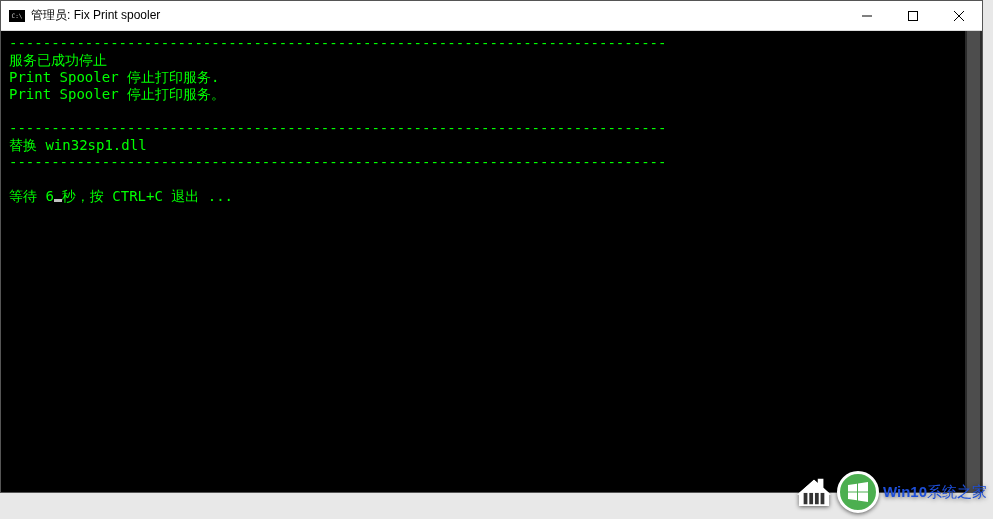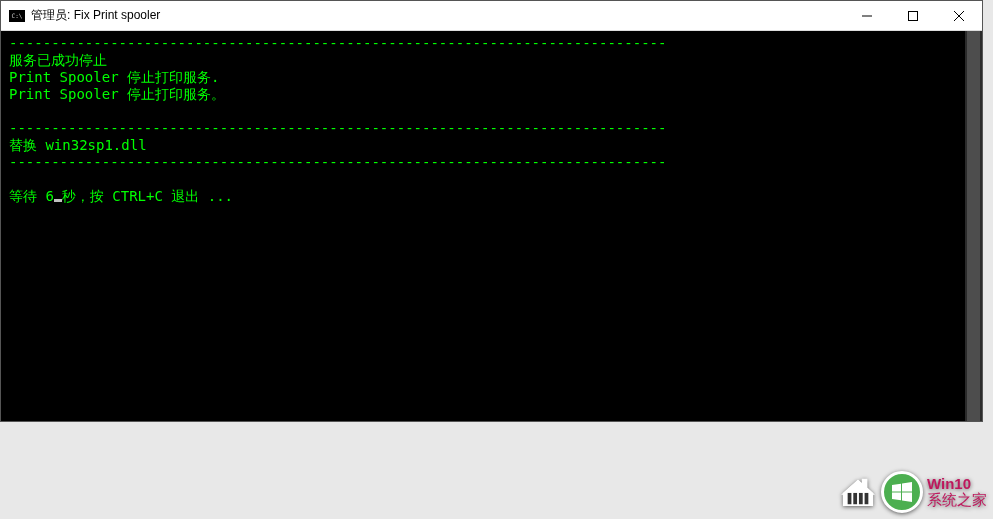--- a/index.html
+++ b/index.html
@@ -9,21 +9,21 @@
       background: #e8e8e8;
       font-family: "Segoe UI", "Microsoft YaHei", sans-serif;
       position: relative;
       overflow: hidden;
     }
     .window {
       position: absolute;
       left: 0;
       top: 0;
       width: 983px;
-      height: 422px;
+      height: 493px;
       background: #000;
       border: 1px solid #555;
       display: flex;
       flex-direction: column;
     }
     .titlebar {
       height: 30px;
       background: #fff;
       display: flex;
       align-items: center;
@@ -134,22 +134,22 @@
       font-weight: bold;
       font-size: 18px;
       font-family: Arial, sans-serif;
     }
     .wm-10 .win-logo {
       width: 24px;
       height: 24px;
     }
     .wm-text {
       display: flex;
-      flex-direction: column;
-      color: #be185d;
+      flex-direction: row;
+      color: #1d4ed8;
       line-height: 1.1;
     }
     .wm-text .big {
       font-size: 15px;
       font-weight: bold;
     }
     .wm-text .small {
       font-size: 15px;
     }
   </style>

